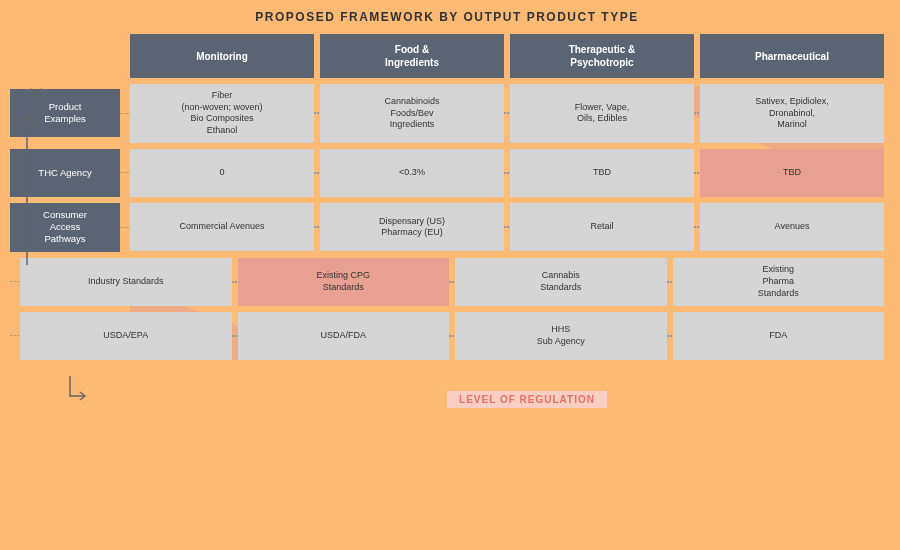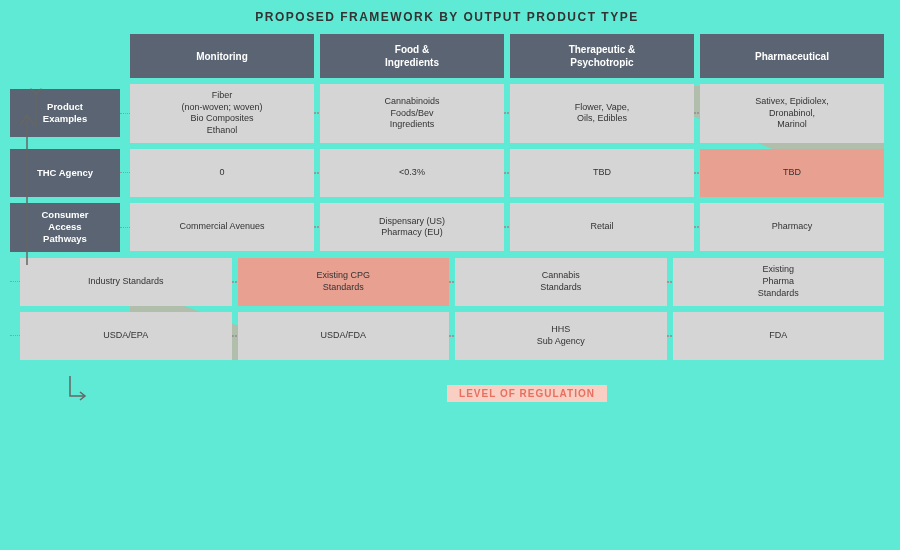--- a/index.html
+++ b/index.html
@@ -7,21 +7,21 @@
       background: #f5f5f0;
       font-family: Arial, sans-serif;
       width: 900px;
       height: 550px;
       overflow: hidden;
       display: flex;
       align-items: center;
       justify-content: center;
     }
     .container {
-      background: #5eead4;
+      background: #fdba74;
       width: 900px;
       height: 550px;
       position: relative;
       padding: 10px 16px 10px 10px;
     }
     .title {
       text-align: center;
       font-size: 12px;
       font-weight: 700;
       letter-spacing: 1.5px;
@@ -60,21 +60,21 @@
       margin-bottom: 6px;
       align-items: center;
       position: relative;
     }
     .row-header {
       width: 110px;
       background: #5a6472;
       color: #fff;
       text-align: center;
       font-size: 9.5px;
-      font-weight: 700;
+      font-weight: 400;
       padding: 6px 6px;
       min-height: 48px;
       display: flex;
       align-items: center;
       justify-content: center;
       line-height: 1.3;
       flex-shrink: 0;
     }
     .dots-connector {
       width: 10px;
@@ -179,21 +179,21 @@
       </div>
     </div>
 
     <div class="data-row">
       <div class="row-header">Consumer<br>Access<br>Pathways</div>
       <div class="dots-connector" style="border-top:1px dotted #999;height:1px;width:10px;align-self:center"></div>
       <div class="cells">
         <div class="cell" style="position:relative;z-index:2">Commercial Avenues<div class="cell-dots"></div></div>
         <div class="cell" style="position:relative;z-index:2">Dispensary (US)<br>Pharmacy (EU)<div class="cell-dots"></div></div>
         <div class="cell" style="position:relative;z-index:2">Retail<div class="cell-dots"></div></div>
-        <div class="cell" style="position:relative;z-index:2">Pharmacy</div>
+        <div class="cell" style="position:relative;z-index:2">Avenues</div>
       </div>
     </div>
 
     <div class="data-row">
       <div class="dots-connector" style="border-top:1px dotted #999;height:1px;width:10px;align-self:center"></div>
       <div class="cells">
         <div class="cell" style="position:relative;z-index:2">Industry Standards<div class="cell-dots"></div></div>
         <div class="cell highlight" style="position:relative;z-index:2">Existing CPG<br>Standards<div class="cell-dots"></div></div>
         <div class="cell" style="position:relative;z-index:2">Cannabis<br>Standards<div class="cell-dots"></div></div>
         <div class="cell" style="position:relative;z-index:2">Existing<br>Pharma<br>Standards</div>
@@ -203,21 +203,21 @@
     <div class="data-row">
       <div class="dots-connector" style="border-top:1px dotted #999;height:1px;width:10px;align-self:center"></div>
       <div class="cells">
         <div class="cell" style="position:relative;z-index:2">USDA/EPA<div class="cell-dots"></div></div>
         <div class="cell" style="position:relative;z-index:2">USDA/FDA<div class="cell-dots"></div></div>
         <div class="cell" style="position:relative;z-index:2">HHS<br>Sub Agency<div class="cell-dots"></div></div>
         <div class="cell" style="position:relative;z-index:2">FDA</div>
       </div>
     </div>
 
-    <div style="display:flex;align-items:center;margin-top:16px;position:relative">
+    <div style="display:flex;align-items:flex-end;margin-top:16px;position:relative">
 
       <div style="width:120px;display:flex;justify-content:center;position:relative">
         <svg width="40" height="32">
           <path d="M20,0 L20,20 L35,20" stroke="#666" stroke-width="1.5" fill="none"></path>
           <polyline points="30,16 35,20 30,24" stroke="#666" stroke-width="1.5" fill="none"></polyline>
         </svg>
       </div>
 
       <div style="flex:1;display:flex;justify-content:center;padding-left:40px">
         <div class="level-label">LEVEL OF REGULATION</div>

